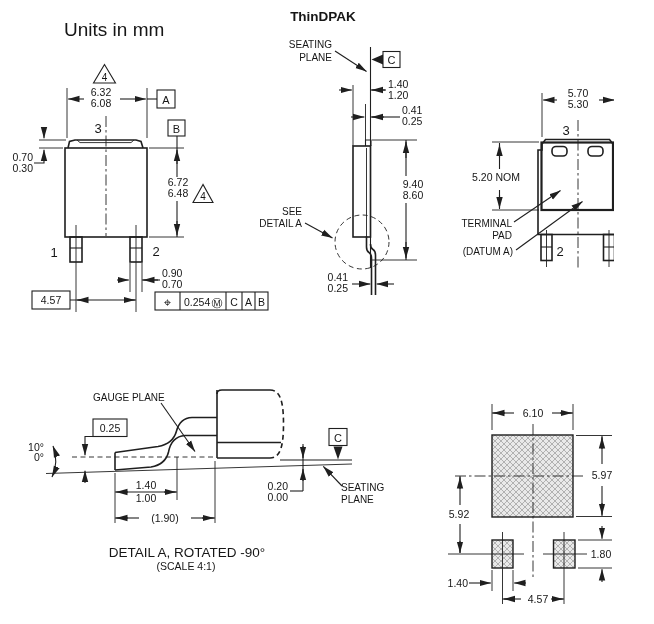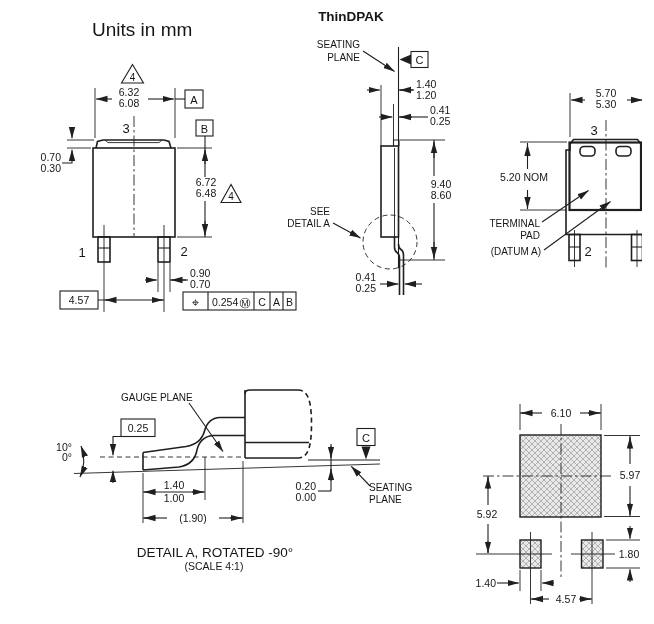--- a/index.html
+++ b/index.html
@@ -1,16 +1,16 @@
 <!DOCTYPE html>
 <html><head>
 <meta charset="utf-8">
 <style>
   html,body{margin:0;padding:0;background:#fff;}
-  .page{width:614px;height:624px;background:#fff;position:relative;overflow:hidden;margin-left:28px;}
+  .page{width:614px;height:624px;background:#fff;position:relative;overflow:hidden;}
   svg{display:block;}
   text{font-family:"Liberation Sans",sans-serif;fill:#161616;}
   .t-dim{font-size:10.5px;}
   .t-lbl{font-size:10px;}
   .t-pin{font-size:13px;}
   .t-units{font-size:19px;}
   .t-title{font-size:13.5px;font-weight:bold;}
   .t-cap{font-size:13.5px;}
   .t-scale{font-size:10.5px;}
   .t-datum{font-size:11px;}

